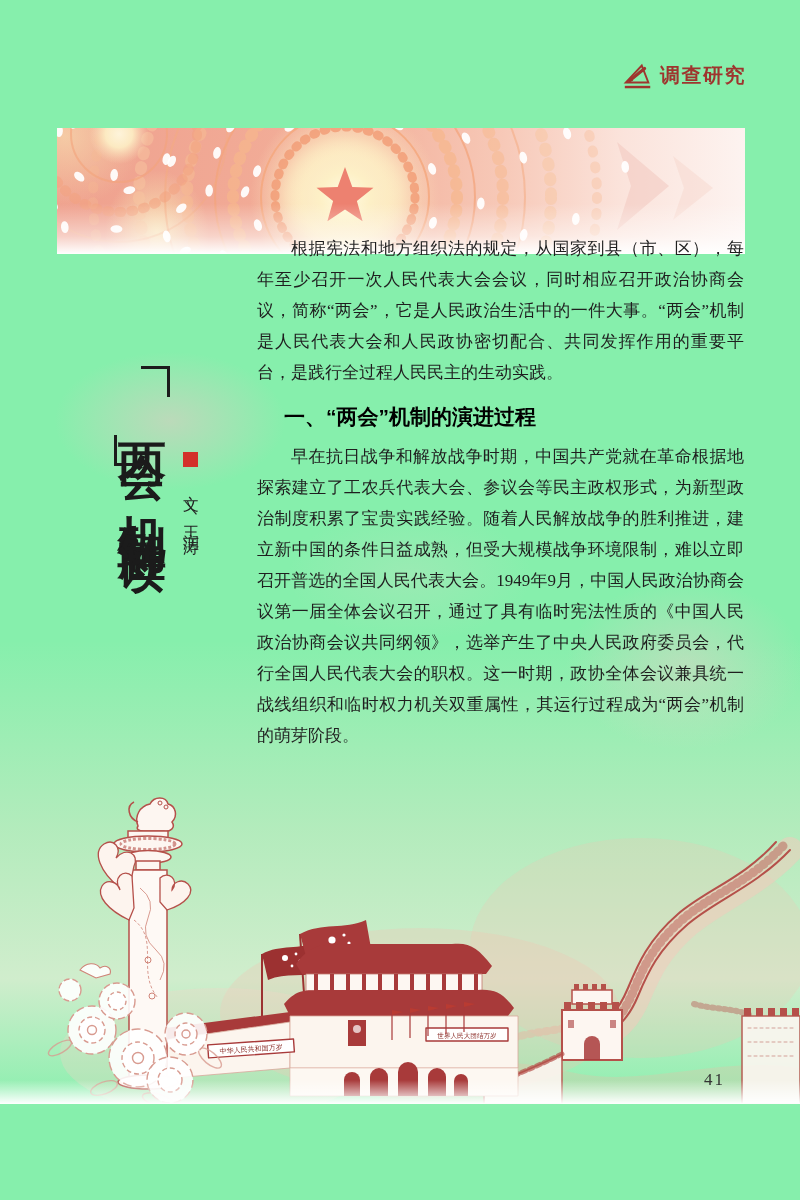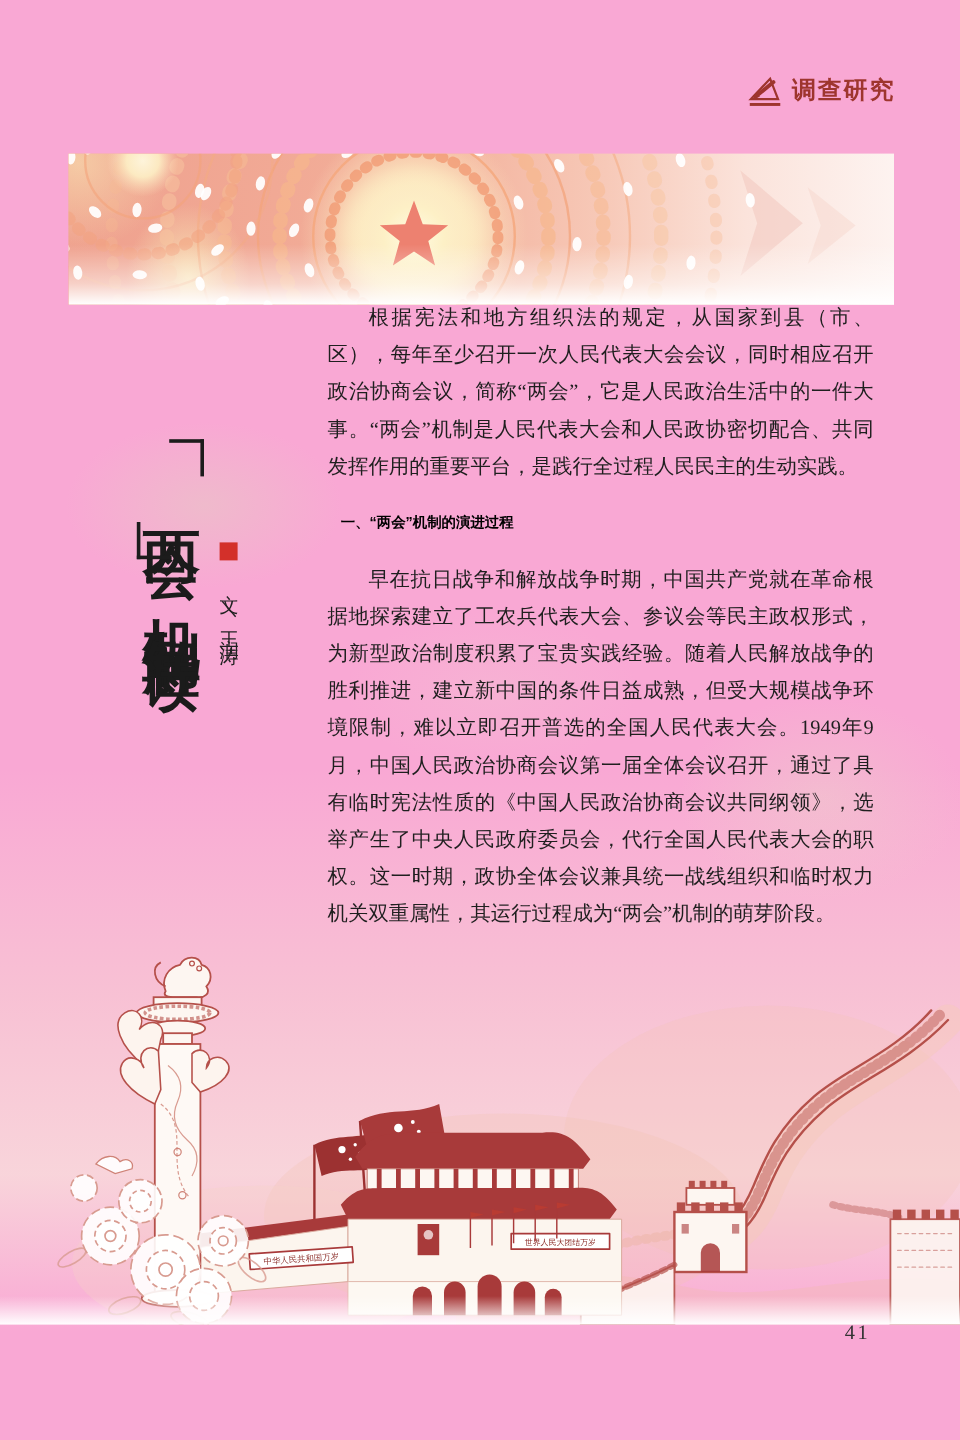--- a/index.html
+++ b/index.html
@@ -1,16 +1,16 @@
 <!DOCTYPE html>
 <html><head>
 <meta charset="utf-8">
 <style>
   html,body{margin:0;padding:0;background:#fff;}
-  .page{position:relative;width:800px;height:1200px;background:#f9a8d4;overflow:hidden;
+  .page{position:relative;width:800px;height:1200px;background:#86efac;overflow:hidden;
         font-family:"Liberation Serif","DejaVu Serif",serif;}
   
   .wash{position:absolute;pointer-events:none;z-index:0;}
   .wash-left{left:20px;top:300px;width:300px;height:220px;
     background:radial-gradient(55% 45% at 50% 55%,rgba(231,201,197,.55),rgba(231,201,197,0) 70%);}
   .wash-right{left:530px;top:530px;width:310px;height:270px;
     background:radial-gradient(55% 45% at 50% 50%,rgba(236,208,202,.45),rgba(236,208,202,0) 70%);}
   .wash-mid{left:250px;top:470px;width:320px;height:210px;opacity:.5;
     background:radial-gradient(55% 45% at 50% 50%,rgba(238,216,210,.4),rgba(238,216,210,0) 70%);}
   .wash-bottom{left:0;top:640px;width:800px;height:470px;
@@ -43,27 +43,27 @@
     align-self:flex-start;margin:10px 0 10px 14px;}
   
   .byline{position:absolute;left:180px;top:452px;display:flex;flex-direction:column;
     align-items:center;z-index:3;}
   .byline-square{width:15px;height:15px;background:#d3302a;}
   .byline-text{margin-top:16px;writing-mode:vertical-rl;text-orientation:upright;
     font-family:"DejaVu Serif","Liberation Serif",serif;font-size:16px;letter-spacing:7px;color:#222;}
   
   .article{position:absolute;left:257px;top:233px;width:487px;z-index:3;
     font-size:17px;line-height:31px;color:#1f1f1f;text-align:justify;}
-  .article p{margin:16px;text-indent:2em;}
+  .article p{margin:0;text-indent:2em;}
   .article h2{margin:13px 0 9px 0;padding-left:27px;font-family:"Liberation Sans","DejaVu Sans",sans-serif;
-    font-size:12px;font-weight:700;color:#000;line-height:31px;}
+    font-size:21px;font-weight:700;color:#000;line-height:31px;}
   
   .illus{position:absolute;left:0;top:758px;z-index:2;pointer-events:none;}
   
-  .pageno{position:absolute;left:704px;top:1101px;font-size:17px;color:#333;letter-spacing:2px;z-index:4;}
+  .pageno{position:absolute;left:704px;top:1070px;font-size:17px;color:#333;letter-spacing:2px;z-index:4;}
 </style>
 </head>
 <body>
 
 <div class="page">
 
   <div class="wash wash-left"></div>
   <div class="wash wash-mid"></div>
   <div class="wash wash-right"></div>
   <div class="wash wash-bottom"></div>

